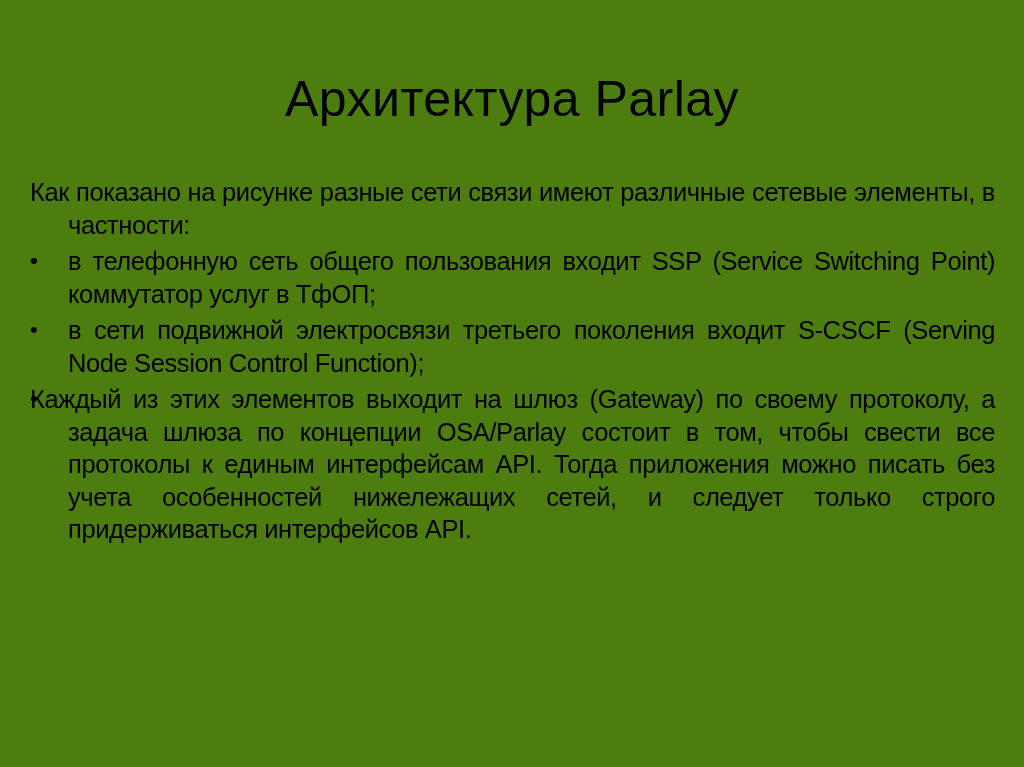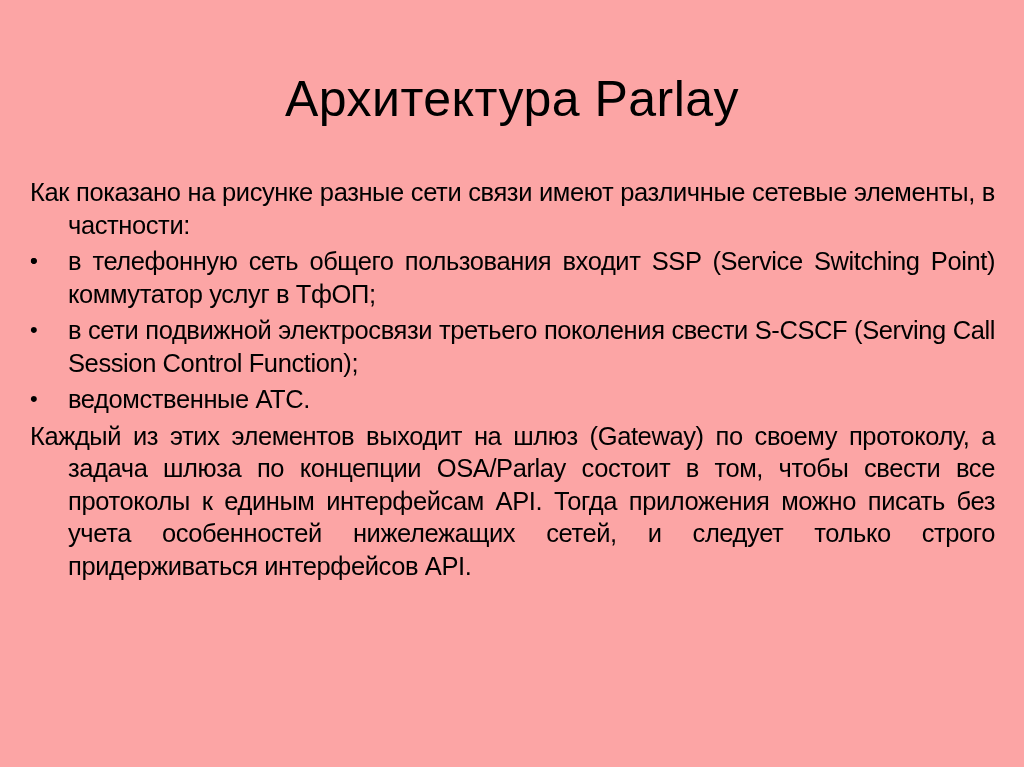--- a/index.html
+++ b/index.html
@@ -13,21 +13,21 @@
       overflow: hidden;
       position: relative;
       font-family: "Liberation Sans", "DejaVu Sans", sans-serif;
       color: #000000;
     }
     .slide {
       position: absolute;
       left: 0; top: 0;
       width: 1024px;
       height: 767px;
-      background: #fca5a5;
+      background: #4d7c0f;
     }
     .title {
       position: absolute;
       left: 0;
       top: 62px;
       width: 1024px;
       text-align: center;
       font-size: 50px;
       line-height: 74px;
       font-weight: normal;
@@ -82,23 +82,22 @@
     <ul class="bullets">
       <li class="bullet-item">
         <span class="bullet-dot">•</span>
       </li>
       <li class="bullet-item">
         <span class="bullet-dot">•</span>
         <span>в телефонную сеть общего пользования входит SSP (Service Switching Point) коммутатор услуг в ТфОП;</span>
       </li>
       <li class="bullet-item">
         <span class="bullet-dot">•</span>
-        <span>в сети подвижной электросвязи третьего поколения свести S-CSCF (Serving Call Session Control Function);</span>
+        <span>в сети подвижной электросвязи третьего поколения входит S-CSCF (Serving Node Session Control Function);</span>
       </li>
       <li class="bullet-item">
         <span class="bullet-dot">•</span>
-        <span>ведомственные АТС.</span>
       </li>
     </ul>
 
     <p class="para">Каждый из этих элементов выходит на шлюз (Gateway) по своему протоколу, а задача шлюза по концепции OSA/Parlay состоит в том, чтобы свести все протоколы к единым интерфейсам API. Тогда приложения можно писать без учета особенностей нижележащих сетей, и следует только строго придерживаться интерфейсов API.</p>
   </div>
 </div>
 
 </body></html>

